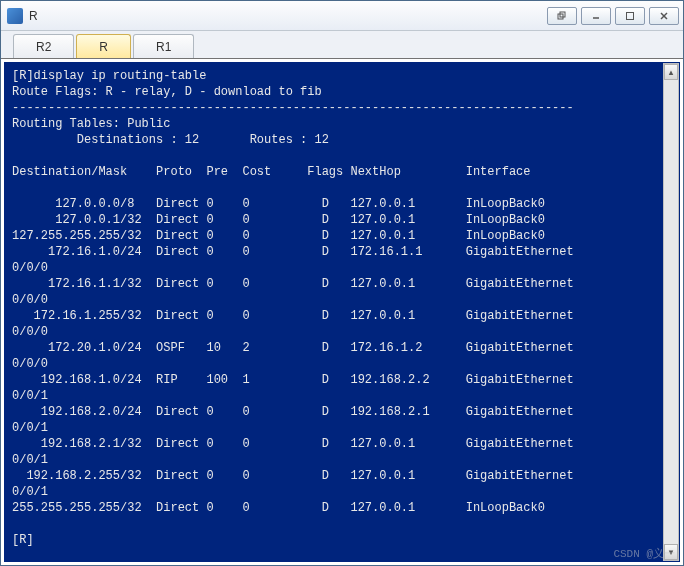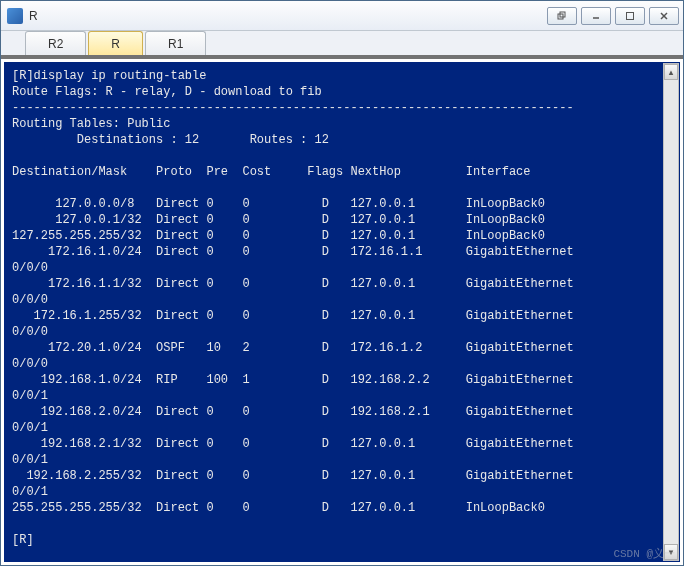--- a/index.html
+++ b/index.html
@@ -4,21 +4,21 @@
 <style>
   * { box-sizing: border-box; margin: 0; padding: 0; }
   body { font-family: Arial, sans-serif; background: #fff; width: 684px; height: 566px; overflow: hidden; }
   .window { width: 684px; height: 566px; border: 1px solid #4a6a8a; background: #fff; display: flex; flex-direction: column; }
   .titlebar { height: 30px; background: linear-gradient(#fdfdfe, #e8edf5); display: flex; align-items: center; border-bottom: 1px solid #c0c8d0; }
   .app-icon { width: 16px; height: 16px; margin: 0 6px; background: linear-gradient(135deg,#4a90d9,#2a60a9); border-radius: 2px; }
   .title { font-size: 12px; color: #333; flex: 1; }
   .win-btns { display: flex; margin-right: 4px; }
   .win-btn { width: 30px; height: 18px; border: 1px solid #8a9ab0; background: linear-gradient(#fff,#e0e8f0); margin-left: 4px; font-size: 10px; display: flex; align-items: center; justify-content: center; color: #333; border-radius: 2px; }
   .win-btn svg { width: 10px; height: 10px; }
-  .tabbar { height: 28px; background: #eef1f6; display: flex; align-items: flex-end; padding-left: 24px; border-bottom: 4px solid #737373; gap: 0; }
+  .tabbar { height: 28px; background: #eef1f6; display: flex; align-items: flex-end; padding-left: 12px; border-bottom: 1px solid #737373; gap: 0; }
   .tab { height: 24px; padding: 0 22px; font-size: 12px; border: 1px solid #b0b8c0; border-bottom: none; background: linear-gradient(#fdfdfd,#eaedf2); margin-right: 2px; border-radius: 3px 3px 0 0; display: flex; align-items: center; color: #333; cursor: pointer; }
   .tab.selected { background: linear-gradient(#fffbe0,#ffe9a0); border-color: #d0b050; }
   .terminal-wrap { flex: 1; position: relative; padding: 3px; background: #fff; border-radius: 22px; }
   .terminal { width: 100%; height: 100%; background: #00247d; color: #e8e8e8; font-family: 'Courier New', monospace; font-size: 12px; line-height: 16px; padding: 6px 8px; overflow: hidden; position: relative; white-space: pre; }
   .scrollbar { position: absolute; right: 4px; top: 4px; bottom: 4px; width: 16px; background: #e8e8e8; border: 1px solid #c0c0c0; }
   .scroll-arrow { height: 16px; background: linear-gradient(#f8f8f8,#d8d8d8); border: 1px solid #b0b0b0; display:flex; align-items:center; justify-content:center; font-size:9px; color:#555; }
   .scroll-arrow.up { position:absolute; top:0; left:0; right:0; }
   .scroll-arrow.down { position:absolute; bottom:0; left:0; right:0; }
   .watermark { position: absolute; bottom: 4px; right: 8px; font-size: 11px; color: rgba(200,200,200,0.5); font-family: Liberation Mono, monospace; pointer-events: none; }
 </style>

